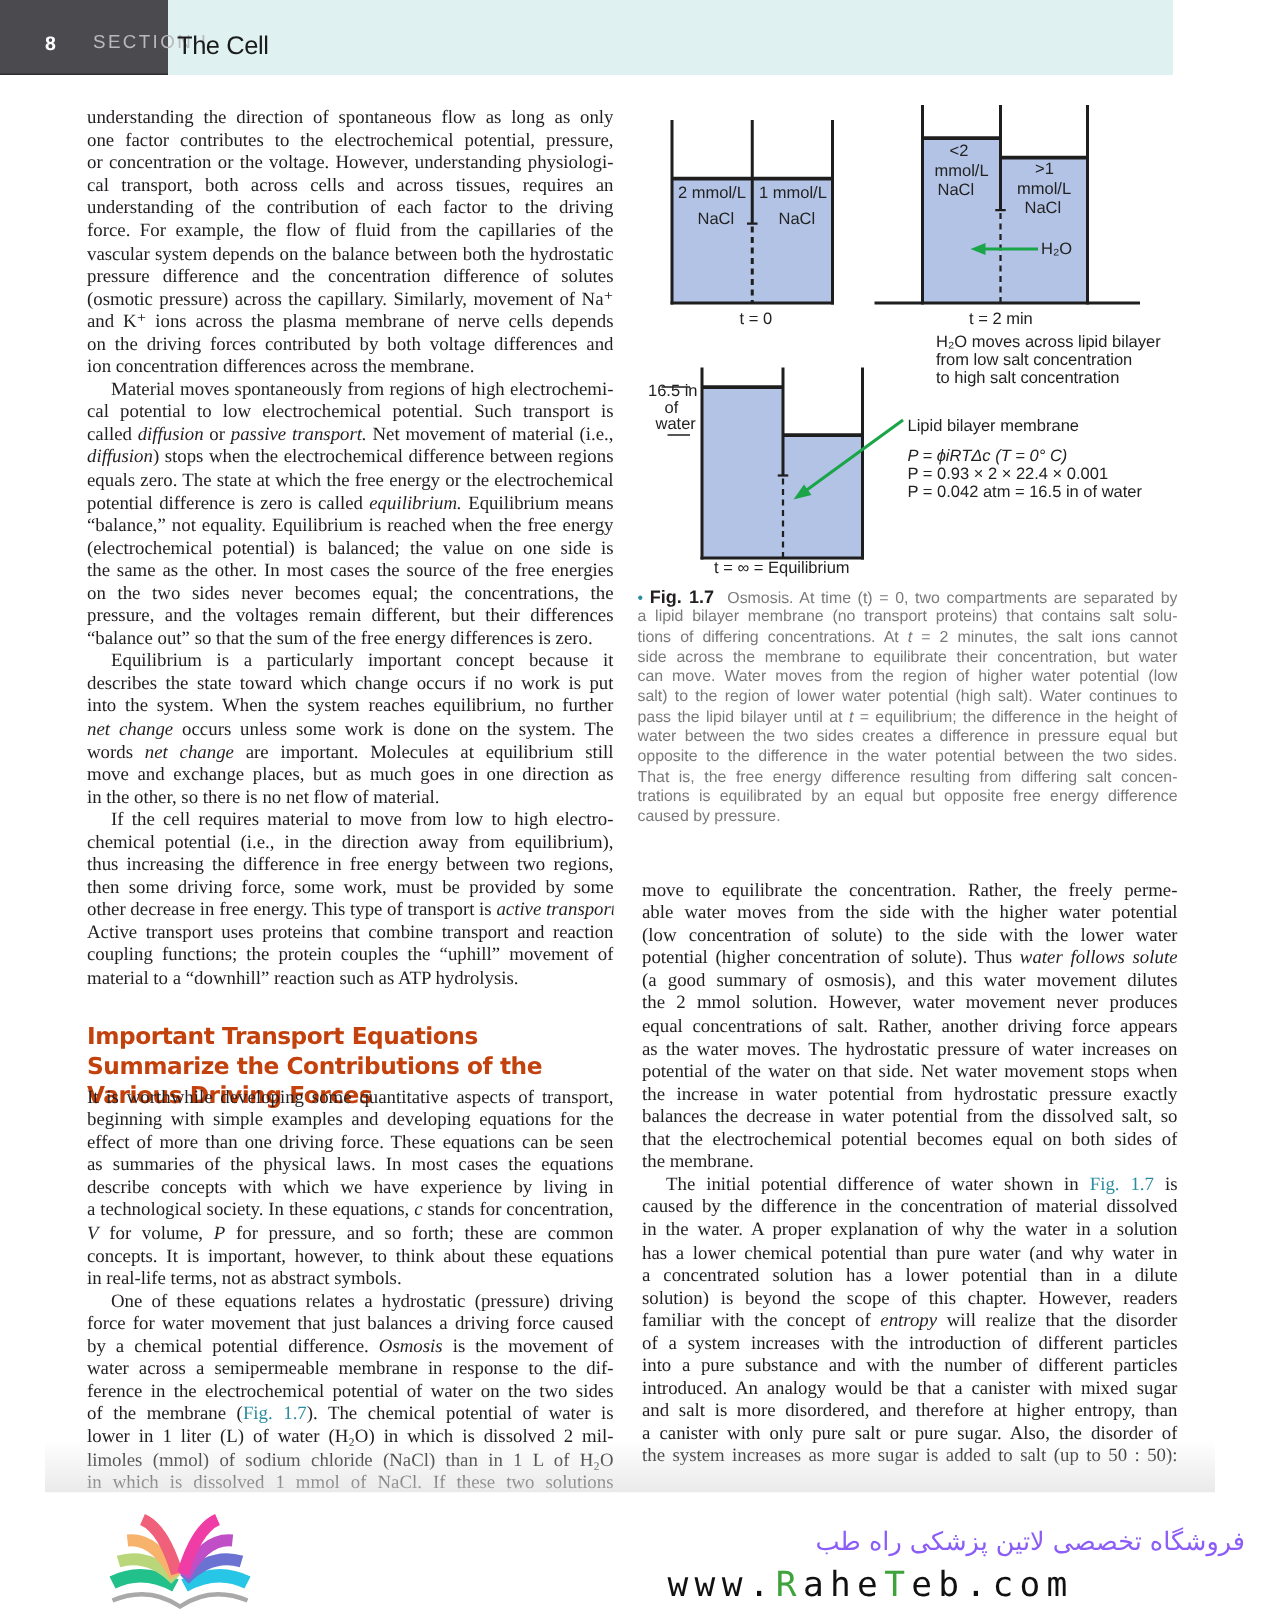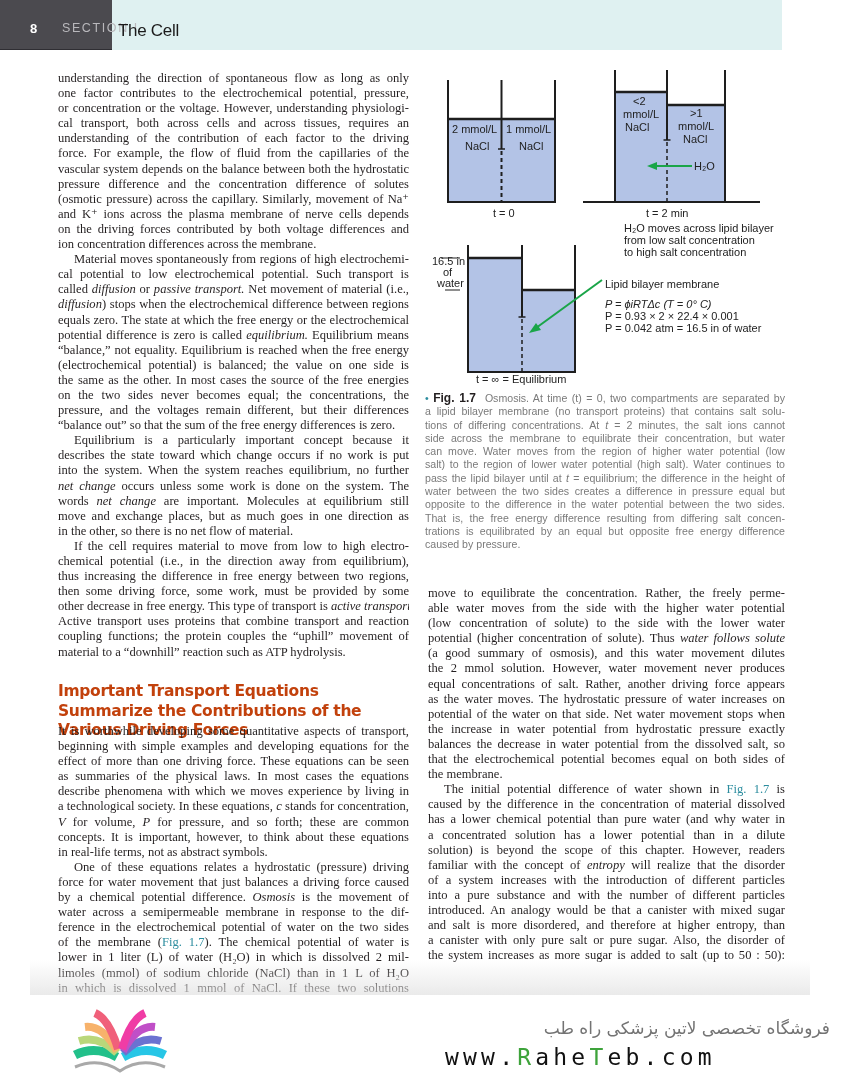--- a/index.html
+++ b/index.html
@@ -33,21 +33,21 @@
   .caption { position: absolute; left: 425px; top: 392px; width: 360px; font-family: "Liberation Sans", sans-serif; font-size: 10.6px; line-height: 13.3px; color: #7a7a7a; text-align: justify; }
   .caption .cl { display: block; white-space: nowrap; text-align-last: justify; height: 13.3px; overflow: hidden; }
   .caption .cl.last { text-align-last: left; }
   .caption b { color: #231f20; font-size: 12px; }
   .caption .dot { color: #2b8c9e; }
 
   
   .fade { position: absolute; left: 30px; top: 960px; width: 780px; height: 35px; background: linear-gradient(to bottom, rgba(255,255,255,0), rgba(225,225,225,0.7)); pointer-events: none; }
   .banner { position: absolute; left: 0; top: 995px; width: 844px; height: 85px; background: #ffffff; }
   .logo { position: absolute; left: 55px; top: 1005px; }
-  .fa-text { position: absolute; left: 445px; top: 1018px; width: 385px; font-family: "DejaVu Sans", sans-serif; font-size: 17px; color: #737373; direction: rtl; text-align: right; }
+  .fa-text { position: absolute; left: 445px; top: 1018px; width: 385px; font-family: "DejaVu Sans", sans-serif; font-size: 17px; color: #8b5cf6; direction: rtl; text-align: right; }
   .www { position: absolute; left: 445px; top: 1044px; font-family: "DejaVu Sans Mono", monospace; font-size: 23px; letter-spacing: 4.2px; color: #111; }
   .www .g { color: #3ea33b; }
 </style>
 </head>
 <body>
 
 <div class="hdr">
   <div class="hdr-light2"></div>
   <div class="hdr-dark"></div>
   <span class="hdr-page">8</span>
@@ -106,21 +106,21 @@
 </div>
 
 <h2 class="heading">Important Transport Equations Summarize the Contributions of the Various Driving Forces</h2>
 
 <div class="col" style="left:58px; top:724px; width:351px;">
   <div>
       <span class="line">It is worthwhile developing some quantitative aspects of transport,</span>
       <span class="line">beginning with simple examples and developing equations for the</span>
       <span class="line">effect of more than one driving force. These equations can be seen</span>
       <span class="line">as summaries of the physical laws. In most cases the equations</span>
-      <span class="line">describe phenomena with which we moves experience by living in</span>
+      <span class="line">describe concepts with which we have experience by living in</span>
       <span class="line">a technological society. In these equations, <em>c</em> stands for concentration,</span>
       <span class="line"><em>V</em> for volume, <em>P</em> for pressure, and so forth; these are common</span>
       <span class="line">concepts. It is important, however, to think about these equations</span>
       <span class="line last">in real-life terms, not as abstract symbols.</span>
     </div>
   <div>
       <span class="line" style="padding-left: 16px;">One of these equations relates a hydrostatic (pressure) driving</span>
       <span class="line">force for water movement that just balances a driving force caused</span>
       <span class="line">by a chemical potential difference. <em>Osmosis</em> is the movement of</span>
       <span class="line">water across a semipermeable membrane in response to the dif-</span>
@@ -236,20 +236,21 @@
       <span class="line">as the water moves. The hydrostatic pressure of water increases on</span>
       <span class="line">potential of the water on that side. Net water movement stops when</span>
       <span class="line">the increase in water potential from hydrostatic pressure exactly</span>
       <span class="line">balances the decrease in water potential from the dissolved salt, so</span>
       <span class="line">that the electrochemical potential becomes equal on both sides of</span>
       <span class="line last">the membrane.</span>
     </div>
   <div>
       <span class="line" style="padding-left: 16px;">The initial potential difference of water shown in <span class="link">Fig. 1.7</span> is</span>
       <span class="line">caused by the difference in the concentration of material dissolved</span>
+      <span class="line">in the water. A proper explanation of why the water in a solution</span>
       <span class="line">has a lower chemical potential than pure water (and why water in</span>
       <span class="line">a concentrated solution has a lower potential than in a dilute</span>
       <span class="line">solution) is beyond the scope of this chapter. However, readers</span>
       <span class="line">familiar with the concept of <em>entropy</em> will realize that the disorder</span>
       <span class="line">of a system increases with the introduction of different particles</span>
       <span class="line">into a pure substance and with the number of different particles</span>
       <span class="line">introduced. An analogy would be that a canister with mixed sugar</span>
       <span class="line">and salt is more disordered, and therefore at higher entropy, than</span>
       <span class="line">a canister with only pure salt or pure sugar. Also, the disorder of</span>
       <span class="line">the system increases as more sugar is added to salt (up to 50 : 50):</span>

